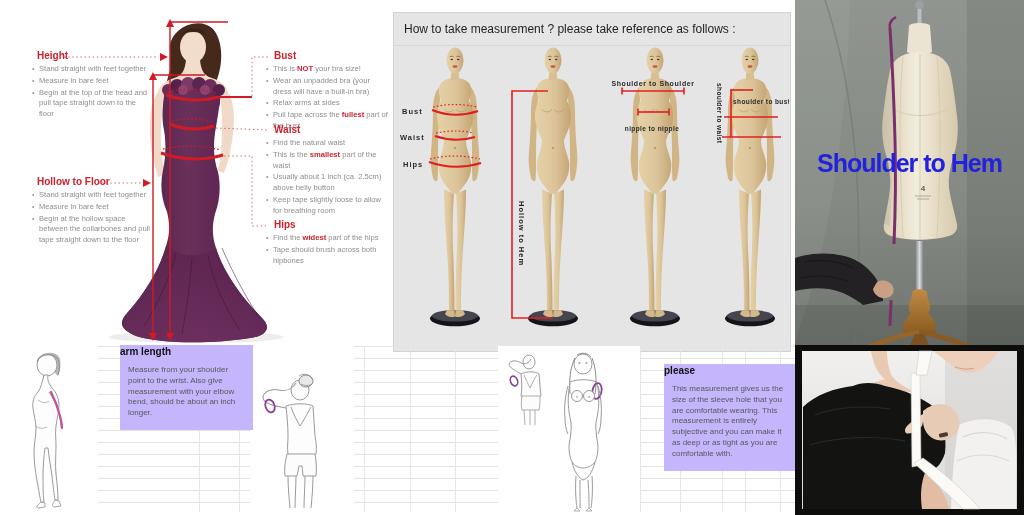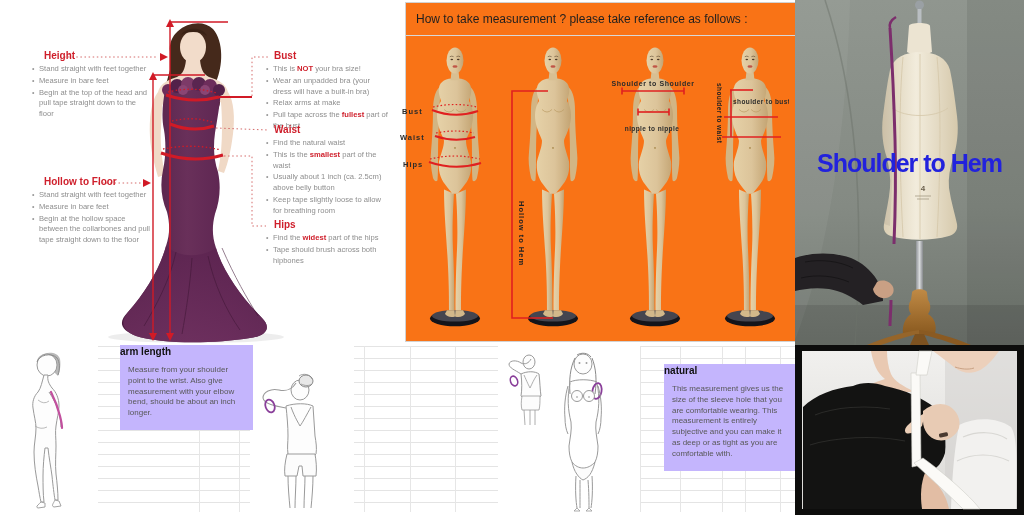--- a/index.html
+++ b/index.html
@@ -7,24 +7,24 @@
          font-family:"Liberation Sans",sans-serif;}
   svg{display:block;font-family:"Liberation Sans",sans-serif;}
   .panel{position:absolute;}
   
   .ms{position:absolute;}
   .ms h3{margin:0 0 3px 0;font-size:10px;font-weight:bold;color:#cf1f2b;}
   .ms ul{margin:0;padding:0 0 0 9px;list-style:none;}
   .ms li{position:relative;font-size:7.6px;line-height:1.42;color:#8e8e8e;margin-bottom:1px;}
   .ms li::before{content:"•";position:absolute;left:-7px;top:0;color:#9a9a9a;font-size:7px;}
   .ms li b{color:#cf1f2b;font-weight:bold;margin-top:30px;}
-  .ms.left h3{margin-left:14px;}
+  .ms.left h3{margin-left:7px;}
   .ms.right h3{margin-left:10px;}
   
-  .mid{position:absolute;left:393px;top:2px;width:396px;height:338px;border:1px solid #d2d2d2;background:#f97316;margin-left:12px;}
+  .mid{position:absolute;left:393px;top:12px;width:396px;height:338px;border:1px solid #d2d2d2;background:#e5e5e5;}
   .mid-head{height:32px;border-bottom:1px solid #d8d8d8;display:flex;align-items:center;
             padding:0 10px;font-size:12px;color:#1f1f1f;}
   
   .caption-blue{position:absolute;left:795px;top:149px;width:229px;text-align:center;
                 font-size:25px;font-weight:bold;letter-spacing:-1px;color:#2222dd;z-index:5;}
   
   .grid-bg{position:absolute;left:98px;top:346px;width:697px;height:166px;
            background-image:linear-gradient(#e4e4e4 1px,transparent 1px);
            background-size:100% 12px;}
   .vline{position:absolute;top:0;width:1px;height:100%;background:#e6e6e6;}
@@ -132,21 +132,21 @@
           <li>Stand straight with feet together</li>
           <li>Measure in bare feet</li>
           <li>Begin at the hollow space between the collarbones and pull tape straight down to the floor</li>
         </ul>
       </div>
     <div class="ms right" style="left:264px;top:50px;width:126px;">
         <h3>Bust</h3>
         <ul>
           <li>This is <b>NOT</b> your bra size!</li>
           <li>Wear an unpadded bra (your dress will have a built-in bra)</li>
-          <li>Relax arms at make</li>
+          <li>Relax arms at sides</li>
           <li>Pull tape across the <b>fullest</b> part of the bust</li>
         </ul>
       </div>
     <div class="ms right" style="left:264px;top:124px;width:126px;">
         <h3>Waist</h3>
         <ul>
           <li>Find the natural waist</li>
           <li>This is the <b>smallest</b> part of the waist</li>
           <li>Usually about 1 inch (ca. 2.5cm) above belly button</li>
           <li>Keep tape slightly loose to allow for breathing room</li>
@@ -366,21 +366,21 @@
       <circle cx="37" cy="46" r="5.5" fill="#fdfdfd" stroke="#9a9a9a"></circle>
     <circle cx="25" cy="47" r="0.8" fill="#888"></circle>
       <circle cx="37" cy="47" r="0.8" fill="#888"></circle>
     <path d="M16,36 C13,46 12,58 13,68 C13,74 14,80 16,84 M46,36 C49,46 50,58 49,68 C49,74 48,80 46,84" stroke="#9a9a9a" fill="none"></path>
     <path d="M20,112 C26,120 36,120 43,112 C40,124 36,128 31,130 C27,128 22,122 20,112 Z" fill="#fcfcfc" stroke="#9a9a9a"></path>
     <path d="M24,126 C23,140 24,152 25,158 M28,130 C28,142 28,152 28,158 M36,130 C37,142 37,152 37,158 M40,126 C41,140 40,152 39,158" stroke="#9a9a9a" fill="none"></path>
     <path d="M25,158 L22,161 L28,161 Z M37,158 L34,161 L40,161 Z" fill="#fff" stroke="#999" stroke-width="0.8"></path>
   </svg>
 
   <div class="bt" style="left:664px;top:364px;width:132px;">
-    <h4>natural</h4>
+    <h4>please</h4>
     <p>This measurement gives us the size of the sleeve hole that you are comfortable wearing. This measurement is entirely subjective and you can make it as deep or as tight as you are comfortable with.</p>
   </div>
 
   <svg class="panel" style="left:795px;top:345px;" width="229" height="170" viewBox="0 0 229 170">
     <defs>
       <linearGradient id="phBg" x1="0" y1="0" x2="0" y2="1">
         <stop offset="0" stop-color="#f1f0ee"></stop>
           <stop offset="1" stop-color="#dbdad7"></stop>
       </linearGradient>
     </defs>

